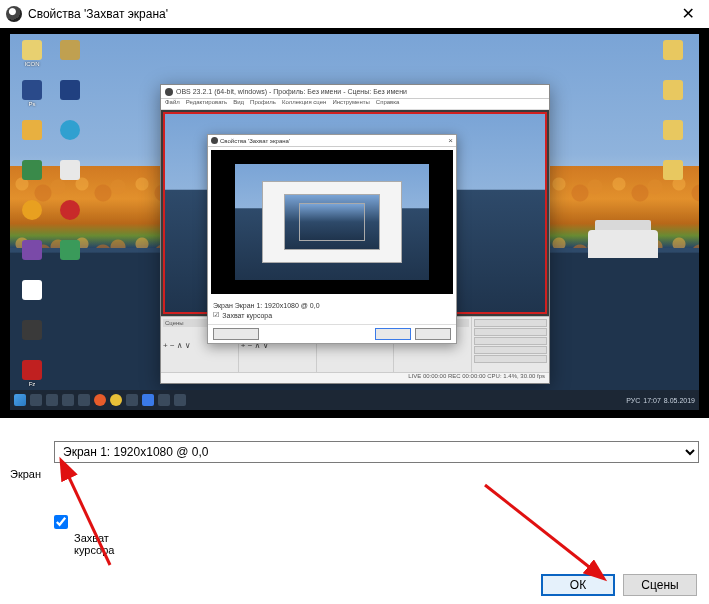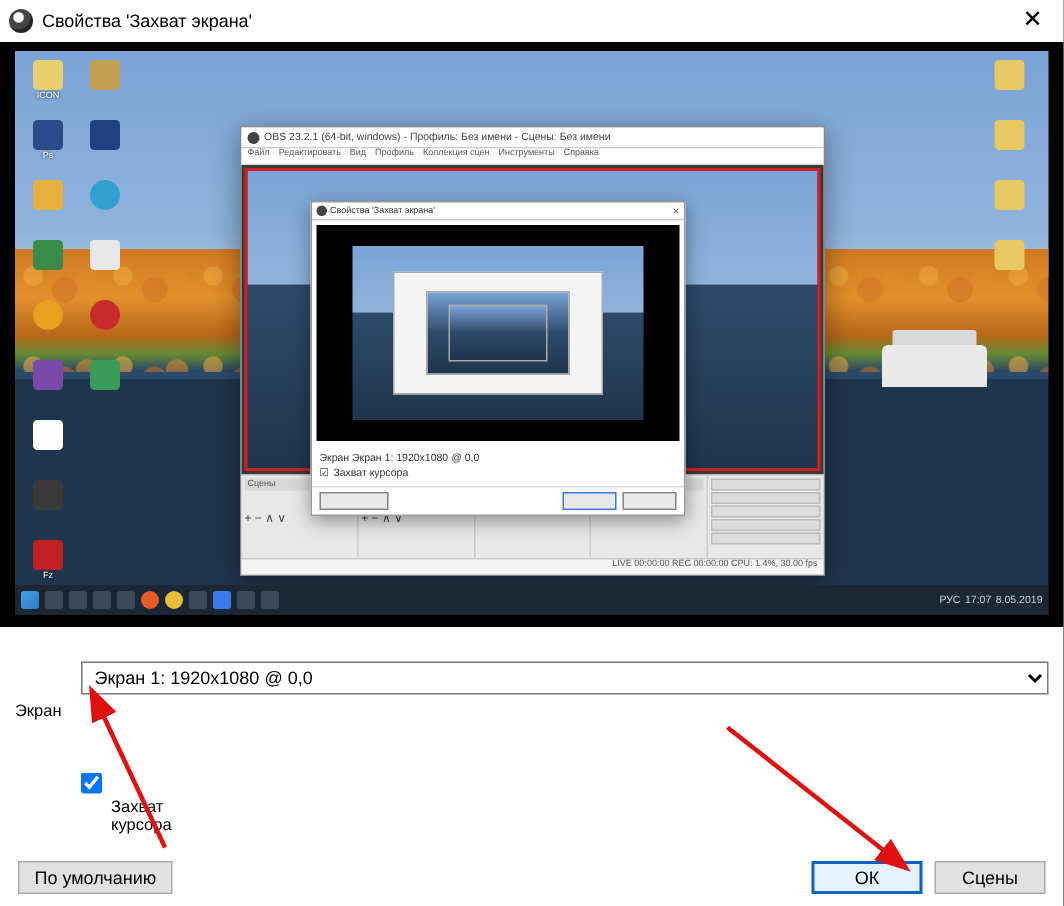--- a/index.html
+++ b/index.html
@@ -373,21 +373,20 @@
       <option>Экран 1: 1920x1080 @ 0,0</option>
     </select>
   </div>
   <div class="form-row checkbox">
     <input type="checkbox" checked="" style="">
     <label>Захват курсора</label>
   </div>
 </div>
 
 <div class="footer">
-  <button class="def">По умолчанию</button>
   <div class="spacer"></div>
   <button class="ok">ОК</button>
   <button class="cancel">Сцены</button>
 </div>
 
 <div class="arrow" style="left:55px; top:465px;">
   <svg width="80" height="110">
     <defs>
         <marker id="ah1" markerWidth="10" markerHeight="10" refX="2" refY="3" orient="auto">
       <path d="M0,0 L0,6 L8,3 z" fill="#e01010"></path>

